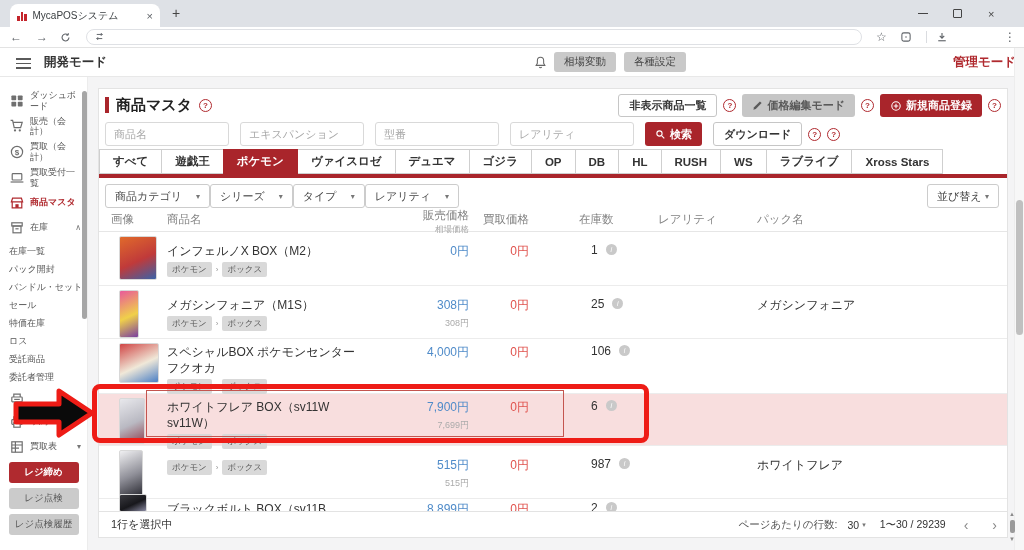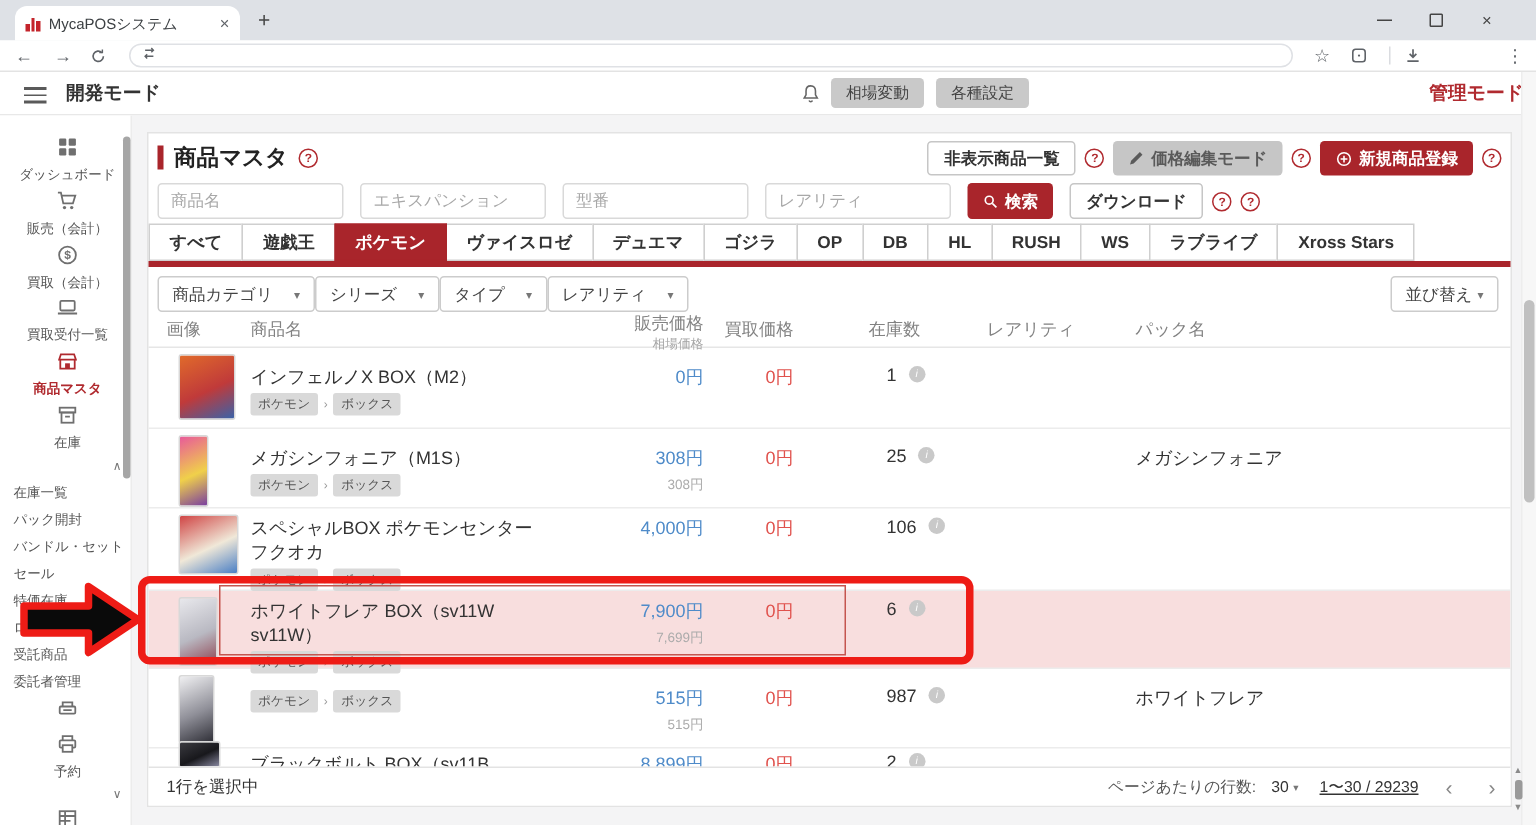--- a/index.html
+++ b/index.html
@@ -29,21 +29,21 @@
   .hamb { position:absolute; left:16px; top:10px; display:flex; flex-direction:column; gap:3px; }
   .hamb i { display:block; width:15px; height:1.5px; background:#5a5a5a; }
   .devmode { position:absolute; left:44px; top:0; line-height:29px; font-size:12.5px; font-weight:bold; color:#333; }
   .bell { position:absolute; left:533px; top:7px; }
   .hd-btns { position:absolute; left:554px; top:4px; display:flex; gap:8px; }
   .hd-btn { height:20px; background:#c9c9c9; border-radius:3px; font-size:10.5px; color:#444; display:flex; align-items:center; padding:0 10px; }
   .adminmode { position:absolute; right:8px; top:0; line-height:29px; font-size:12.5px; font-weight:bold; color:#b02a2f; }
 
   
   .sidebar { position:absolute; left:0; top:77px; width:88px; height:473px; background:#fff; border-right:1px solid #ececec; padding-top:13px; overflow:hidden; }
-  .side-item { display:flex; align-items:center; gap:5px; padding:0 6px 0 9px; min-height:21px; margin-bottom:4px; font-size:9px; color:#555;flex-direction:column; }
+  .side-item { display:flex; align-items:center; gap:5px; padding:0 6px 0 9px; min-height:21px; margin-bottom:4px; font-size:9px; color:#555; }
   .side-item .sicon { width:16px; height:16px; flex:none; }
   .side-item .sicon svg { width:16px; height:16px; }
   .side-item.active { color:#b02a2f; font-weight:bold; }
   .side-lbl { line-height:1.2; }
   .side-chev { margin-left:auto; font-size:8px; color:#777; }
   .side-sub { padding-left:9px; height:18px; line-height:18px; font-size:9px; color:#555; white-space:nowrap; }
   .side-btn { width:70px; height:21px; margin:5px auto 0; border-radius:3px; display:flex; align-items:center; justify-content:center; font-size:9.5px; }
   .side-btn.danger { background:#b02a2f; color:#fff; font-weight:bold; }
   .side-btn.gray { background:#cbcbcb; color:#555; }
   .side-scroll { position:absolute; right:1px; top:14px; width:5px; height:228px; background:#a6a6a6; border-radius:3px; }
@@ -110,21 +110,21 @@
   .info-i { width:11px; height:11px; border-radius:50%; background:#c9c9c9; color:#fff; font-size:7px; font-style:italic; display:inline-flex; align-items:center; justify-content:center; margin-top:1px; }
   .c-rarity { padding-left:13px; font-size:12px; color:#333; }
   .c-pack { padding-left:16px; font-size:12px; color:#333; }
 
   .cfooter { position:absolute; left:0; right:0; bottom:0; height:26px; border-top:1px solid #e3e3e3; background:#fff; display:flex; align-items:center; font-size:11px; color:#333; }
   .cfooter .sel { padding-left:12px; }
   .cfoot-right { margin-left:auto; padding-right:10px; display:flex; align-items:center; gap:10px; }
   .pp-label { font-size:10.5px; color:#555; }
   .pp-val { font-size:10.5px; color:#333; display:flex; align-items:center; gap:3px; }
   .pp-val .f-arrow { font-size:7px; }
-  .rangetxt { font-size:10.5px; color:#333; margin-left:4px;text-decoration:underline; }
+  .rangetxt { font-size:10.5px; color:#333; margin-left:4px; }
   .pgchev { font-size:14px; color:#888; margin-left:8px; }
   .pgchev.next { margin-left:14px; }
 
   
   .anno-rect { position:absolute; left:92px; top:384px; width:557px; height:59px; border:5px solid #ee1c16; border-radius:8px; z-index:40; pointer-events:none; }
   .anno-arrow { position:absolute; left:13px; top:387px; z-index:41; }
   .hl-border { position:absolute; left:146px; top:390px; width:418px; height:47px; border:1px solid #c4554f; z-index:25; pointer-events:none; }
   .pg-track { position:absolute; left:1014px; top:48px; width:10px; height:502px; background:#f7f7f7; border-left:1px solid #ededed; }
   .pg-thumb { position:absolute; left:1016px; top:200px; width:7px; height:135px; background:#c0c0c0; border-radius:3.5px; }
   .mini-scroll { position:absolute; left:1008px; top:511px; width:8px; display:flex; flex-direction:column; align-items:center; gap:3px; z-index:10; }

